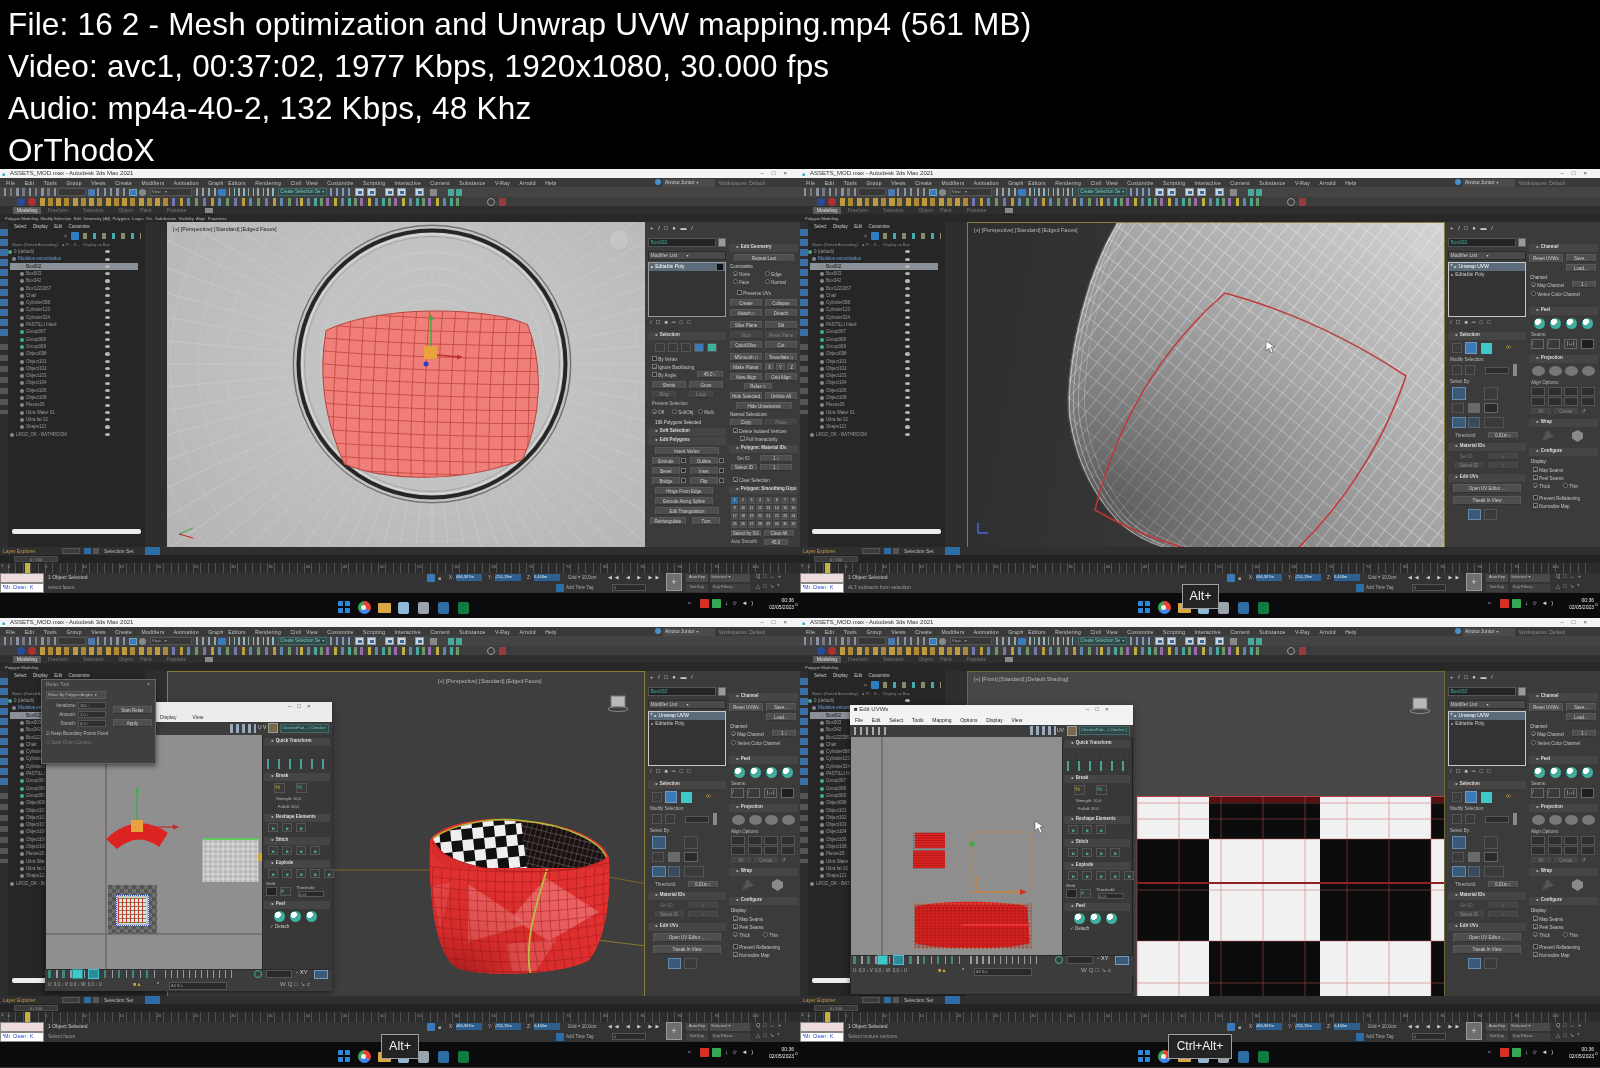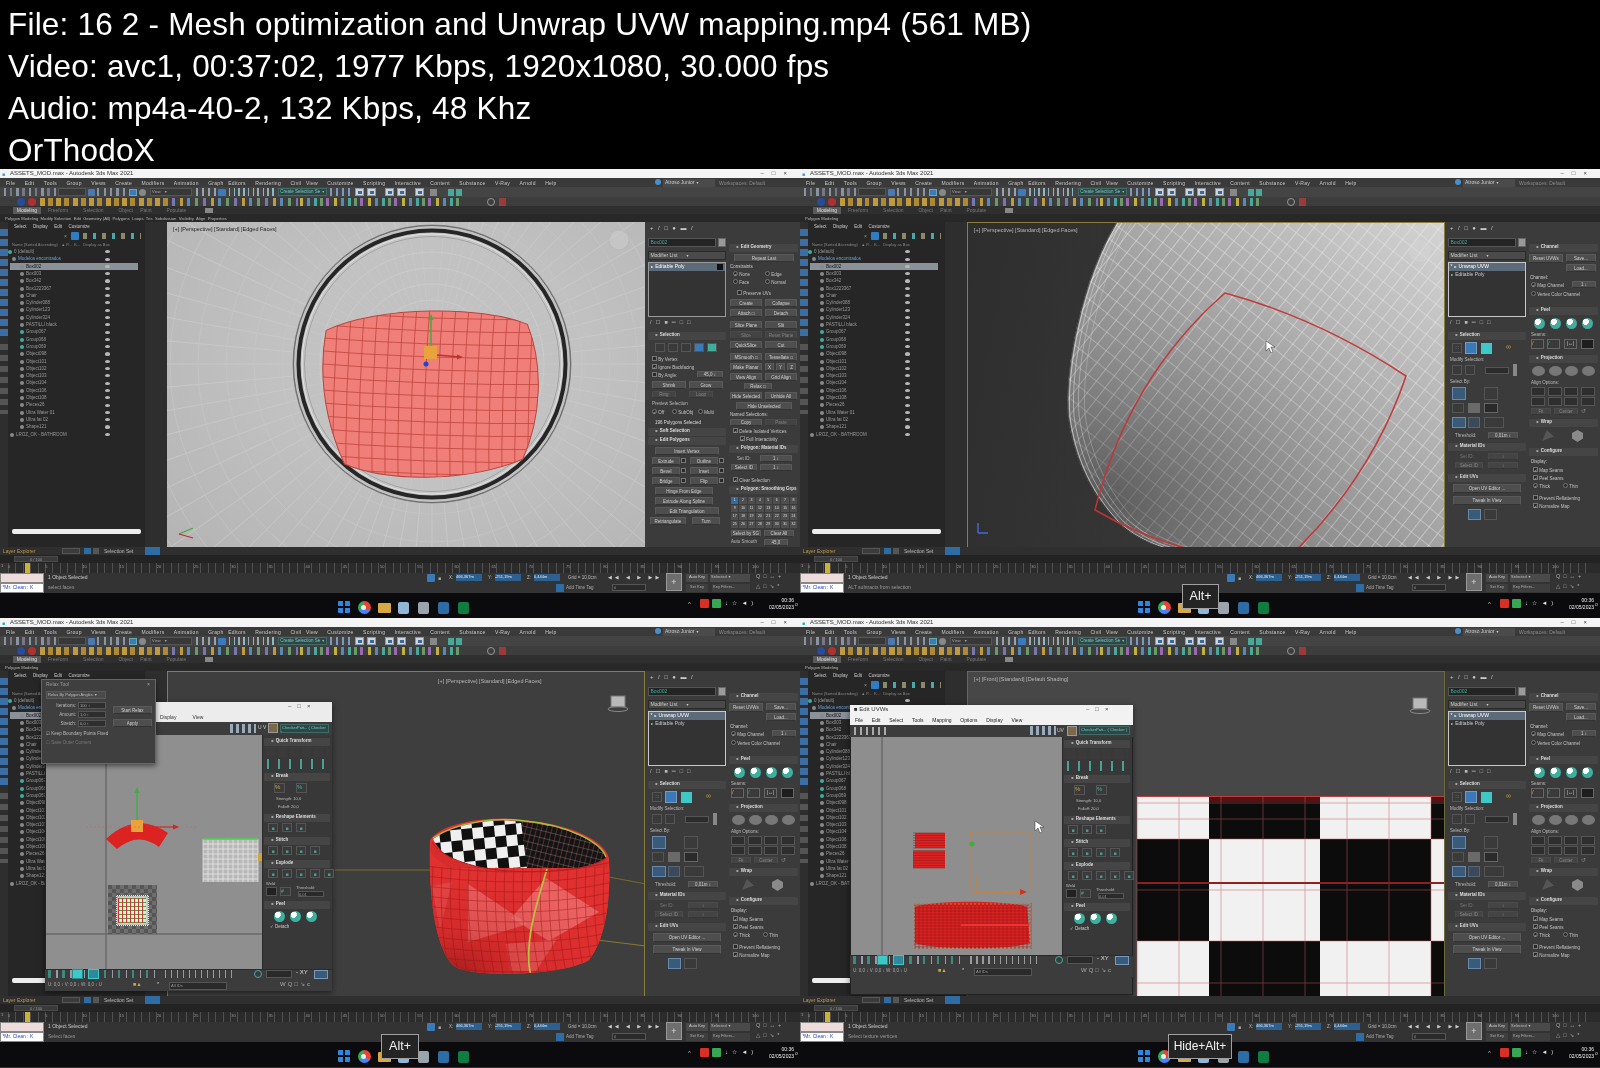--- a/index.html
+++ b/index.html
@@ -1959,12 +1959,12 @@
     <div style="position:absolute;left:458px;top:433px;width:11px;height:12px;background:#107c41;border-radius:2px"></div>
     <div style="position:absolute;left:688px;top:432px;font-size:6px;color:#ccc">^</div>
     <div style="position:absolute;left:700px;top:430px;width:9px;height:9px;background:#d93025;border-radius:1px"></div>
     <div style="position:absolute;left:712px;top:430px;width:9px;height:9px;background:#34a853;border-radius:1px"></div>
     <div style="position:absolute;left:725px;top:430px;font-size:6px;color:#ddd;letter-spacing:4px">↓☆◄)</div>
     <div style="position:absolute;left:760px;top:428px;width:34px;height:16px;font-size:5px;color:#eee;text-align:right;line-height:7px">00:36<br>02/05/2023</div>
     <div style="position:absolute;left:795px;top:432px;font-size:5px;color:#ccc">o</div>
   </div>
 <div style="position:absolute;left:1182px;top:584px;width:37px;height:25px;background:#242424;border:1.5px solid #a0a0a0;color:#f2f2f2;font-size:12.5px;text-align:center;line-height:23px;font-family:'Liberation Sans',sans-serif">Alt+</div>
 <div style="position:absolute;left:381px;top:1034px;width:38px;height:25px;background:#242424;border:1.5px solid #a0a0a0;color:#f2f2f2;font-size:12.5px;text-align:center;line-height:23px;font-family:'Liberation Sans',sans-serif">Alt+</div>
-<div style="position:absolute;left:1168px;top:1034px;width:64px;height:25px;background:#242424;border:1.5px solid #a0a0a0;color:#f2f2f2;font-size:12px;text-align:center;line-height:23px;font-family:'Liberation Sans',sans-serif">Hide+Alt+</div>
+<div style="position:absolute;left:1168px;top:1034px;width:64px;height:25px;background:#242424;border:1.5px solid #a0a0a0;color:#f2f2f2;font-size:12px;text-align:center;line-height:23px;font-family:'Liberation Sans',sans-serif">Ctrl+Alt+</div>
 </body></html>

